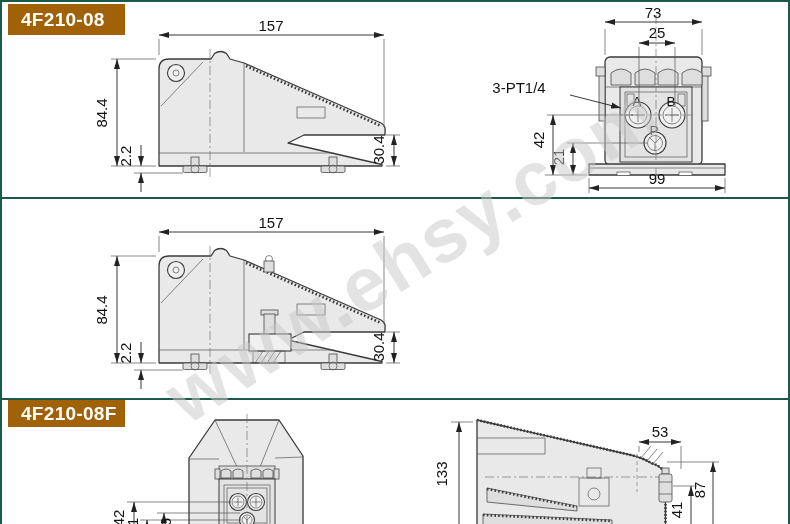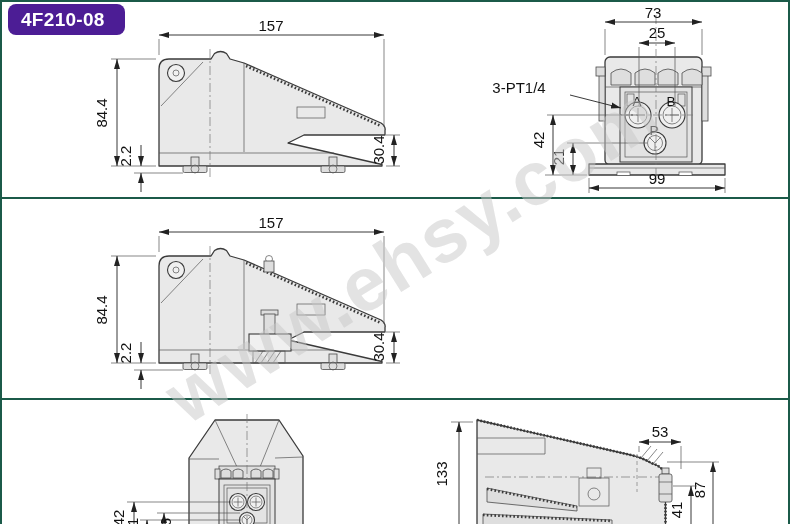--- a/index.html
+++ b/index.html
@@ -1,22 +1,22 @@
 <!DOCTYPE html>
 <html><head>
 <meta charset="utf-8">
 <style>
   html,body{margin:0;padding:0;background:#fff;}
   .page{position:relative;width:790px;height:524px;background:#ffffff;overflow:hidden;
         box-sizing:border-box;border-top:2px solid #1b5a49;border-left:2px solid #1b5a49;border-right:2px solid #1b5a49;
         font-family:"Liberation Sans",sans-serif;}
   .sep{position:absolute;left:0;width:790px;height:2px;background:#1b5a49;}
-  .hdr{position:absolute;left:6px;width:117px;background:#4c1d95;color:#ffffff;
+  .hdr{position:absolute;left:6px;width:117px;background:#a16207;color:#ffffff;
        display:flex;align-items:center;padding-left:13px;box-sizing:border-box;
-       font-size:19px;font-weight:600;letter-spacing:.3px;border-radius:8px;}
+       font-size:19px;font-weight:600;letter-spacing:.3px;}
   .wm{position:absolute;left:410px;top:252px;transform:translate(-50%,-50%) rotate(-32deg);
       font-size:76px;font-weight:bold;color:#c8c8c8;opacity:.5;white-space:nowrap;
       letter-spacing:2px;z-index:9;pointer-events:none;}
   svg{position:absolute;overflow:visible;}
   svg text{font-family:"Liberation Sans",sans-serif;font-size:15px;fill:#111;text-anchor:middle;}
   svg text.sm{font-size:13.5px;}
   .b{fill:#e9e9e9;stroke:#3a3a3a;stroke-width:1.3;stroke-linejoin:round;}
   .b2{fill:#dedede;stroke:#4a4a4a;stroke-width:.8;}
   .b3{fill:#f0f0f0;stroke:#3a3a3a;stroke-width:1.1;}
   .b4{fill:#e3e3e3;stroke:#3a3a3a;stroke-width:1;}
@@ -28,20 +28,23 @@
   .dsh{fill:none;stroke:#888;stroke-width:.8;stroke-dasharray:4 3;}
   .ht{stroke:#555;stroke-width:.7;}
 </style>
 </head>
 <body>
 
 <div class="page">
 
   <div class="hdr" style="top:2px;height:31px;">
     <span>4F210-08</span>
+  </div>
+  <div class="hdr" style="top:398px;height:27px;">
+    <span>4F210-08F</span>
   </div>
 
   <div class="sep" style="top:195px;"></div>
   <div class="sep" style="top:396px;"></div>
 
   <div class="wm">www.ehsy.com</div>
 
   <svg style="left:95px;top:14px;" width="310" height="181" viewBox="0 0 310 181">
     <defs>
       <marker id="aE1" markerWidth="11" markerHeight="8" refX="10" refY="4" orient="auto" markerUnits="userSpaceOnUse">

